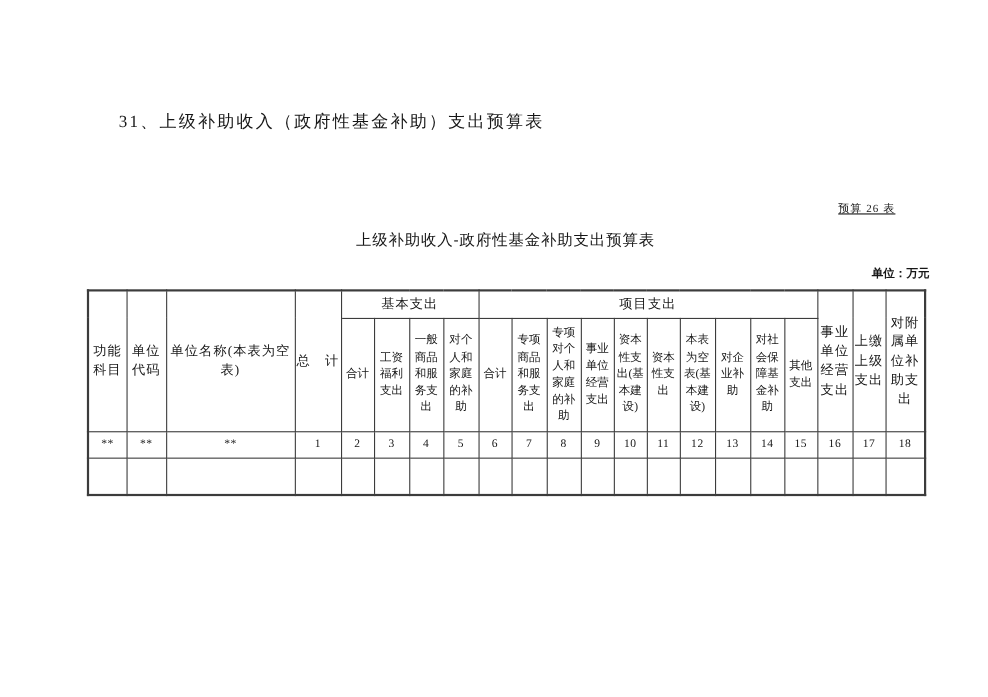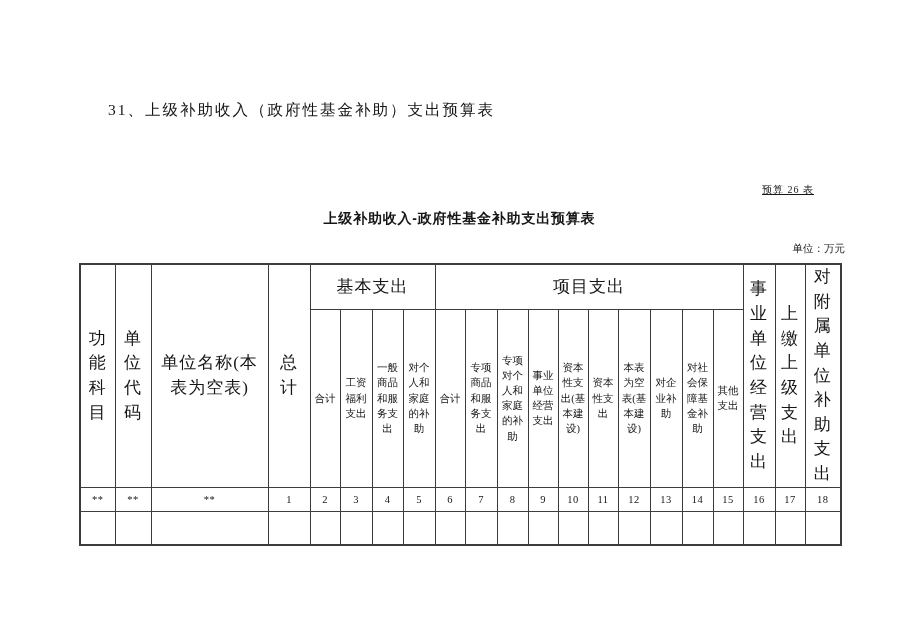--- a/index.html
+++ b/index.html
@@ -8,38 +8,38 @@
   .page { position:absolute; left:4px; top:0; width:898px; height:634px; background:#ffffff; }
 
   .heading-line1 { position:absolute; left:104px; top:100px; font-size:15.5px;
                    letter-spacing:2px; white-space:nowrap; }
   .heading-line2 { position:absolute; left:104px; top:139px; font-size:15.5px;
                    letter-spacing:1.5px; white-space:nowrap; }
   .corner-note   { position:absolute; right:88px; top:183px; font-size:10px;
                    letter-spacing:1px; white-space:nowrap;text-decoration:underline; }
   .table-title   { position:absolute; left:75px; top:210px; width:761px; text-align:center;
                    font-family:"Liberation Sans","DejaVu Sans",sans-serif;
-                   font-weight:bold; font-size:14px; letter-spacing:0.8px; }
+                   font-weight:normal; font-size:14px; letter-spacing:0.8px; }
   .unit-note     { position:absolute; right:57px; top:242px; font-size:10.5px;
-                   white-space:nowrap; }
+                   white-space:nowrap;font-weight:bold; }
 
   table.budget { position:absolute; left:75px; top:263px; width:761px;
                  table-layout:fixed; border-collapse:collapse; background:#ffffff;
                  border:2px solid #3c3c3c; }
   table.budget th, table.budget td {
                  border:1px solid #3c3c3c; font-weight:normal; text-align:center;
                  vertical-align:middle; padding:0 1px; font-size:10.5px;
                  line-height:1.45; word-break:break-all; color:#161616; }
   tr.group-row { height:25px; }
   tr.sub-row   { height:103px; }
   tr.code-row  { height:24px; }
   tr.blank-row { height:34px; }
   th.narrow3   { font-size:10px; padding:0; }     
   th.affil     { font-size:9.5px; padding:0; line-height:1.55;margin-left:13px; } 
-  tr.group-row th { font-size:17px; letter-spacing:1px; }
+  tr.group-row th { font-size:12px; letter-spacing:1px; }
   tr.code-row td  { font-size:10.5px; letter-spacing:0.5px; }
 </style>
 </head>
 <body>
 
 <div class="page">
 
   <div class="heading-line1">31、上级补助收入（政府性基金补助）支出预算表</div>
   <div class="corner-note">预算 26 表</div>
   <div class="table-title">上级补助收入-政府性基金补助支出预算表</div>

